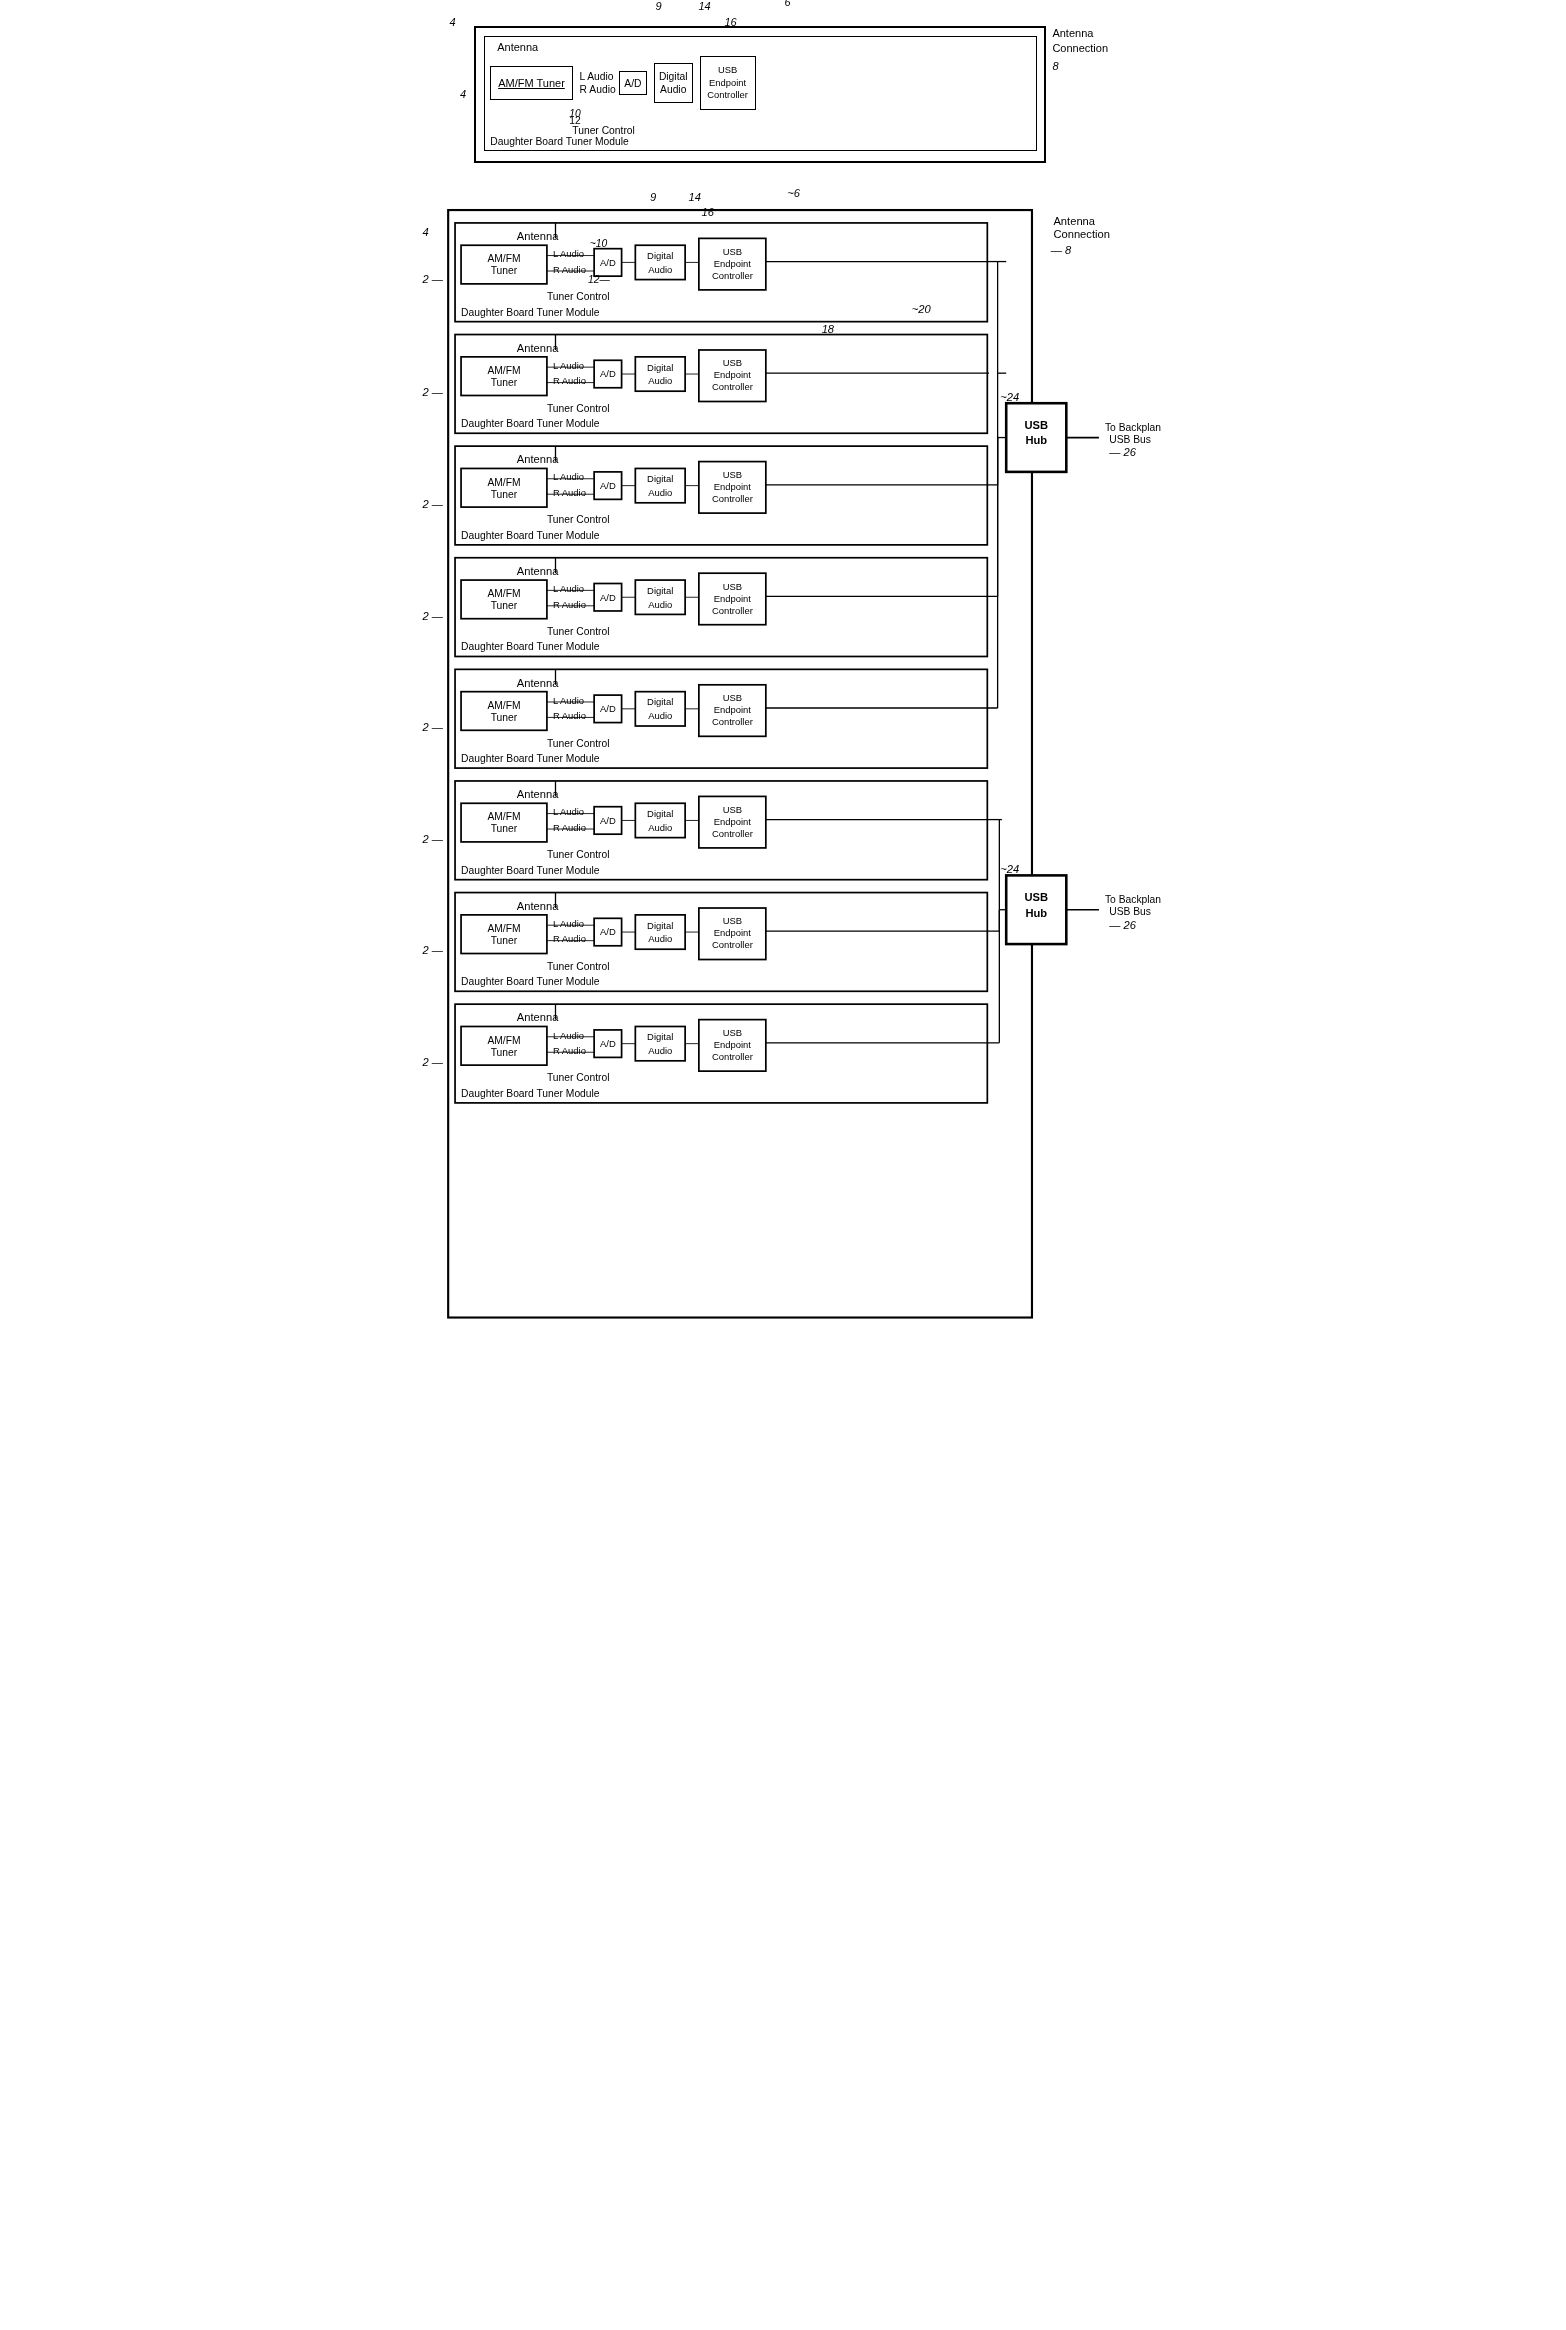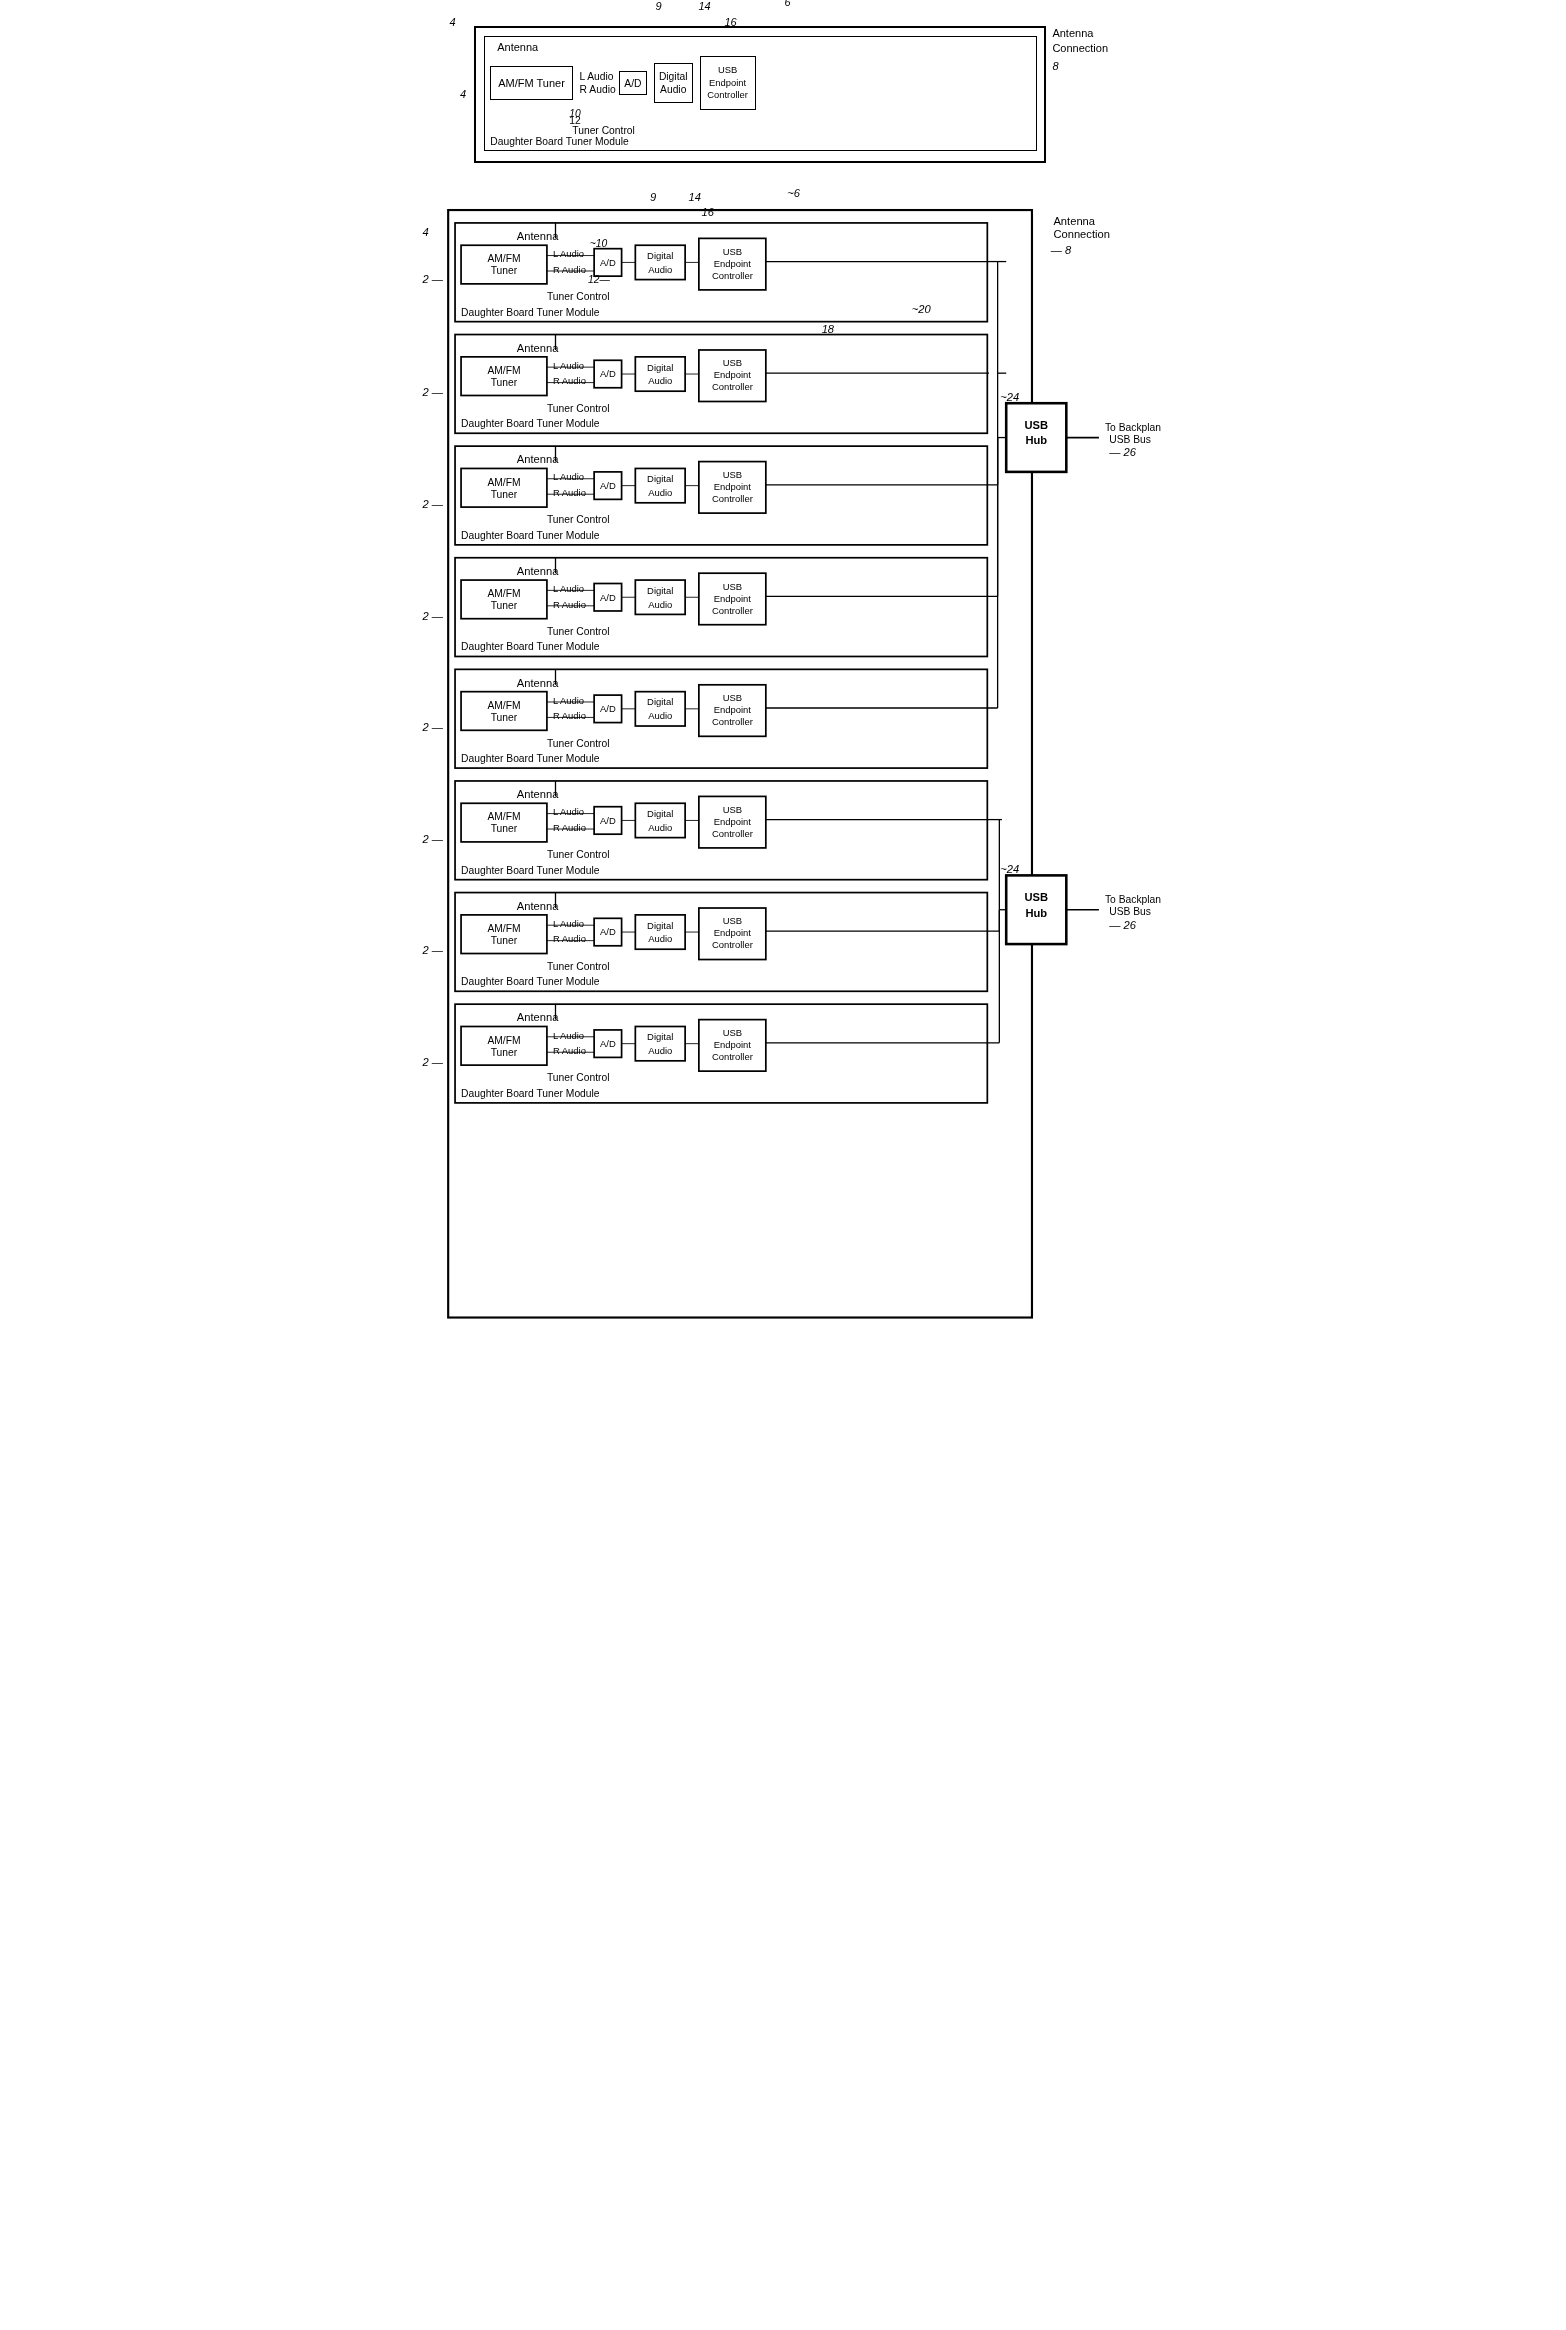--- a/index.html
+++ b/index.html
@@ -45,21 +45,21 @@
           <span style="position:absolute; left:249px; top:15.5px; font-size:11px; font-style:italic;">16</span>
         </div>
 
         <div>
 
           <div style="position:relative; display:flex; align-items:center; margin-bottom:1.7px;">
             <span style="position:absolute; left:-24px; font-size:11px; font-style:italic;">4</span>
             <div style="flex:1; border:1.7px solid #000; padding:4.3px 5.2px 2.6px 5.2px;">
               <div style="font-size:11px; margin-bottom:2.6px; margin-left:6.9px;">Antenna</div>
               <div style="display:flex; align-items:center; gap:0;">
-                <div style="border:1.7px solid #000; padding:8.6px 6.9px; font-size:11px; text-align:right; min-width:76px; line-height:1.3;">AM/FM Tuner</div>
+                <div style="border:1.7px solid #000; padding:8.6px 6.9px; font-size:11px; text-align:right; min-width:76px; line-height:1.3;text-decoration:underline;">AM/FM Tuner</div>
                 <div style="display:flex; flex-direction:column; margin-left:6.9px; font-size:10.3px; gap:1.7px;">
                   <div style="display:flex; align-items:center;">
                     <span>L Audio</span>
                   </div>
                   <div style="display:flex; align-items:center;">
                     <span>R Audio</span>
                   </div>
                 </div>
                 <div style="border:1.7px solid #000; padding:5.2px 4.3px; font-size:10.3px; margin:0 3.4px;">A/D</div>
                 <div style="border:1.7px solid #000; padding:5.2px 4.3px; font-size:10.3px; text-align:center; line-height:1.3; margin:0 3.4px;">

